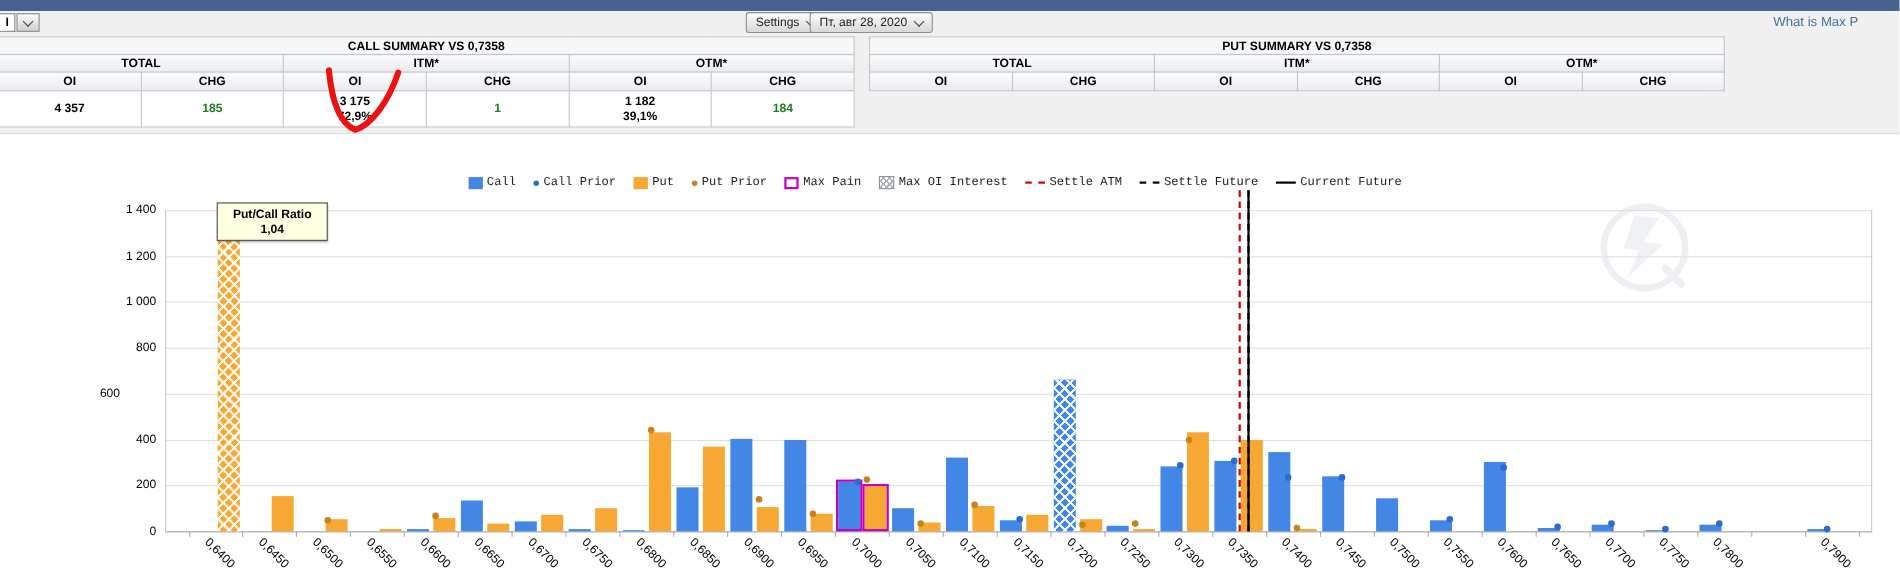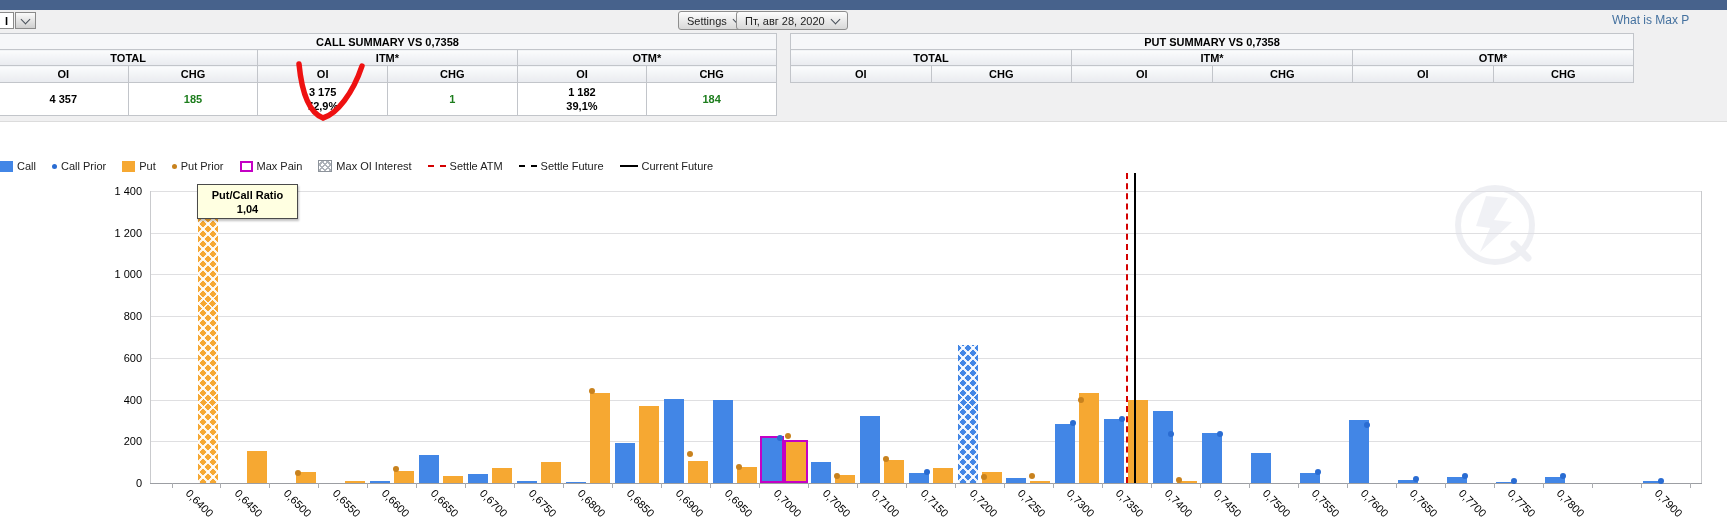--- a/index.html
+++ b/index.html
@@ -34,22 +34,22 @@
   td.cap{background:#f6f7f9;height:15px;}
   td.grp,td.sub{background:linear-gradient(#fbfcfd,#e9ebef);height:15px;}
   td.sub{height:16px;}
   tr.vals td{height:32px;line-height:14px;background:#fff;}
   .green{color:#1d7d1d;}
   
   #chart-section{position:absolute;left:0;top:121px;width:1727px;height:401px;background:#fff;
     border-top:1px solid #dcdcdc;box-sizing:border-box;}
   #chart-title{position:absolute;left:0;top:5px;width:1700px;text-align:center;
     font-size:15px;font-weight:bold;color:#1e3a6c;letter-spacing:.2px;}
-  #legend{position:absolute;left:0;top:38px;width:1700px;display:flex;
-    align-items:center;gap:16px;font-size:11px;color:#222;}
+  #legend{position:absolute;left:0;top:38px;width:1700px;display:flex;justify-content:center;
+    align-items:center;gap:16px;font-size:11px;color:#222;font-family:Liberation Mono, monospace;}
   .legend-item{display:flex;align-items:center;gap:4px;}
   .sw-square{width:13px;height:11px;display:inline-block;}
   .sw-dot{width:5px;height:5px;border-radius:50%;display:inline-block;}
   .sw-outline{width:13px;height:11px;display:inline-block;background:#fff;box-sizing:border-box;}
   .sw-hatch{width:14px;height:12px;display:inline-block;border:1px solid #8d939b;box-sizing:border-box;
     background-image:repeating-linear-gradient(45deg,#aeb3ba 0 1.5px,transparent 1.5px 4px),
       repeating-linear-gradient(-45deg,#aeb3ba 0 1.5px,transparent 1.5px 4px);}
   .sw-dash{width:18px;height:0;display:inline-block;}
   .sw-solid{width:18px;height:0;display:inline-block;}
   
@@ -137,21 +137,21 @@
       <td class="green">1</td>
       <td>
         <div>1 182</div>
         <div>39,1%</div>
       </td>
       <td class="green">184</td>
     </tr>
   </tbody>
     </table>
 
-  <table class="summary" id="put-table" style="left:790px;width:844px;">
+  <table class="summary" id="put-table" style="left:790px;width:778px;">
     <tbody>
         <tr>
           <td class="cap" colspan="6">PUT SUMMARY VS 0,7358</td>
         </tr>
     <tr>
       <td class="grp" colspan="2">TOTAL</td>
       <td class="grp" colspan="2">ITM*</td>
       <td class="grp" colspan="2">OTM*</td>
     </tr>
     <tr>
@@ -205,21 +205,21 @@
         <span>Current Future</span>
       </span>
     </div>
   <div id="plot-layer">
       <div class="ytick" style="top: 355px;">0</div>
       <div class="gridline" style="top: 319.286px;"></div>
       <div class="ytick" style="top: 313.286px;">200</div>
       <div class="gridline" style="top: 277.571px;"></div>
       <div class="ytick" style="top: 271.571px;">400</div>
       <div class="gridline" style="top: 235.857px;"></div>
-      <div class="ytick" style="top: 229.857px;">600</div>
+      <div class="ytick" style="top: 229.857px; text-align: center;">600</div>
       <div class="gridline" style="top: 194.143px;"></div>
       <div class="ytick" style="top: 188.143px;">800</div>
       <div class="gridline" style="top: 152.429px;"></div>
       <div class="ytick" style="top: 146.429px;">1 000</div>
       <div class="gridline" style="top: 110.714px;"></div>
       <div class="ytick" style="top: 104.714px;">1 200</div>
       <div class="gridline" style="top: 69px;"></div>
       <div class="ytick" style="top: 63px;">1 400</div>
       <div class="axis-h"></div>
       <div class="axis-v" style="left: 150px;"></div>

